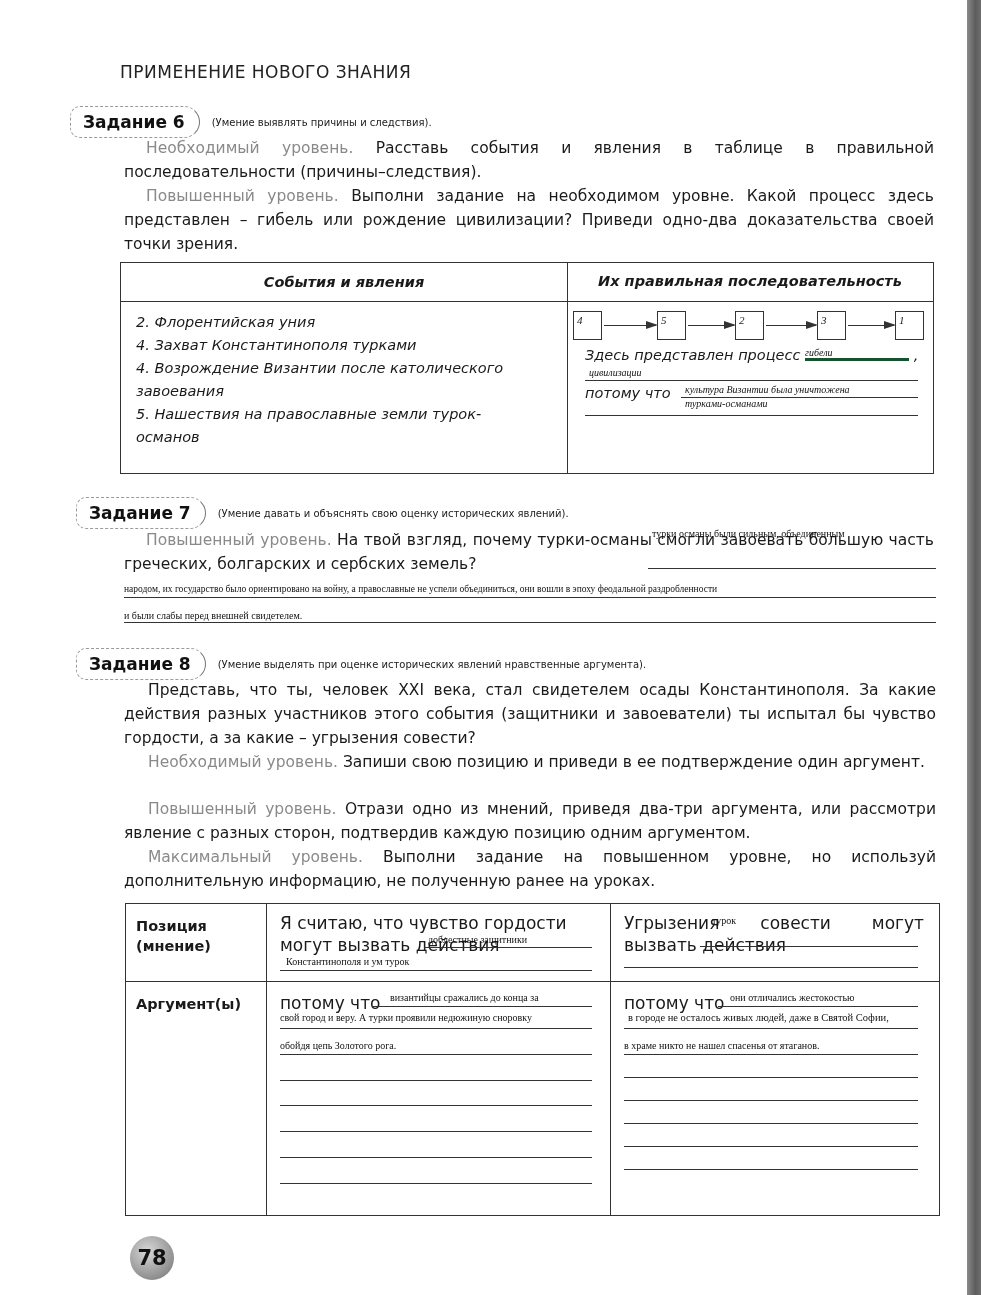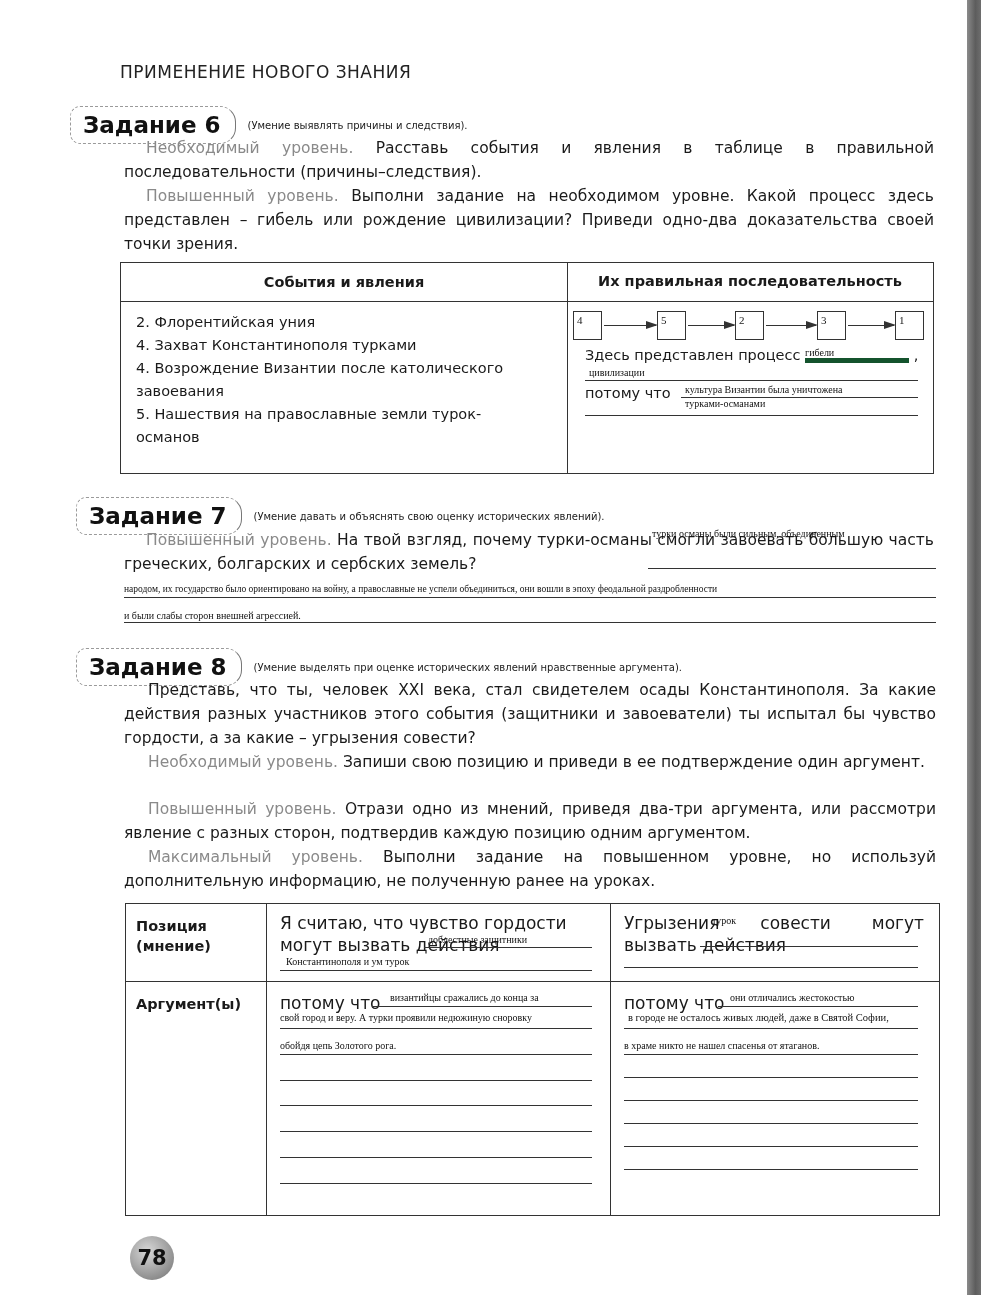--- a/index.html
+++ b/index.html
@@ -11,38 +11,38 @@
   .edge {
     position: absolute; top: 0; right: 0; width: 14px; height: 1295px;
     background: linear-gradient(90deg, #8a8a8a, #5d5d5d 60%, #6e6e6e);
   }
   .section-title {
     position: absolute; left: 120px; top: 62px;
     font-size: 17px; letter-spacing: 0.5px; color: #222;
   }
   .task-head { position: absolute; display: flex; align-items: center; }
   .task-badge {
-    font-weight: bold; font-size: 23px; color: #111;
+    font-weight: bold; font-size: 17px; color: #111;
     padding: 5px 14px 5px 12px;
     border: 1px dashed #9a9a9a; border-radius: 10px 16px 16px 10px;
     border-right: 1.5px solid #777;
   }
   .task-skill { font-size: 10px; margin-left: 12px; color: #1a1a1a; }
   .para {
     position: absolute; font-size: 15.5px; line-height: 24px; color: #1a1a1a;
     text-align: justify;
   }
   .level { color: #8a8a8a; }
   .hw { font-family: "Liberation Serif", serif; font-size: 10px; color: #111; }
-  .hw-line { border-bottom: 5px solid #14532d; display: inline-block; }
+  .hw-line { border-bottom: 3px solid #14532d; display: inline-block; }
 
   
   .t1 {
     position: absolute; left: 120px; top: 262px; width: 814px; height: 212px;
-    border: 1.5px solid #333; box-sizing: border-box;
+    border: 1.5px solid #333; box-sizing: border-box; font-style: italic;
   }
   .t1 .col-split { position: absolute; left: 446px; top: 0; bottom: 0; border-left: 1.5px solid #333; }
   .t1 .head-split { position: absolute; left: 0; right: 0; top: 38px; border-top: 1.5px solid #333; }
   .t1 .h1 { position: absolute; left: 0; width: 446px; top: 11px; text-align: center; font-weight: bold; font-size: 14.5px; }
   .t1 .h2 { position: absolute; left: 446px; right: 0; top: 10px; text-align: center; font-weight: bold; font-size: 14.5px; }
   .t1 .events { position: absolute; left: 15px; top: 48px; font-size: 14.5px; line-height: 23px; }
   .seq { position: absolute; left: 452px; top: 48px; width: 355px; height: 34px; }
   .seq-box {
     position: absolute; top: 0; width: 29px; height: 29px; border: 1.5px solid #333;
     font-family: "Liberation Serif", serif; font-size: 11px; padding: 2px 0 0 3px; box-sizing: border-box;
@@ -137,21 +137,21 @@
   <span class="task-skill">(Умение давать и объяснять свою оценку исторических явлений).</span>
 </div>
 <div class="para" style="left:124px; top:528px; width:810px; text-indent:22px;">
   <span class="level">Повышенный уровень.</span>
   <span>На твой взгляд, почему турки-османы смогли завоевать большую часть греческих, болгарских и сербских земель?</span>
 </div>
 <div class="hw" style="position:absolute; left:652px; top:528px;">турки османы были сильным, объединенным</div>
 <div class="rule" style="left:648px; width:288px; top:568px;"></div>
 <div class="hw" style="position:absolute; left:124px; top:584px; font-size:9.5px;">народом, их государство было ориентировано на войну, а православные не успели объединиться, они вошли в эпоху феодальной раздробленности</div>
 <div class="rule" style="left:124px; width:812px; top:597px;"></div>
-<div class="hw" style="position:absolute; left:124px; top:610px;">и были слабы сторон внешней агрессией.</div>
+<div class="hw" style="position:absolute; left:124px; top:610px;">и были слабы перед внешней свидетелем.</div>
 <div class="rule" style="left:124px; width:812px; top:622px;"></div>
 
 <div class="task-head" style="left:76px; top:648px;">
   <span class="task-badge">Задание 8</span>
   <span class="task-skill">(Умение выделять при оценке исторических явлений нравственные аргумента).</span>
 </div>
 <div class="para" style="left:124px; top:678px; width:812px; text-indent:24px;">Представь, что ты, человек XXI века, стал свидетелем осады Константинополя. За какие действия разных участников этого события (защитники и завоеватели) ты испытал бы чувство гордости, а за какие – угрызения совести?</div>
 <div class="para" style="left:124px; top:750px; width:812px; text-indent:24px;">
   <span class="level">Необходимый уровень.</span>
   <span>Запиши свою позицию и приведи в ее подтверждение один аргумент.</span>

